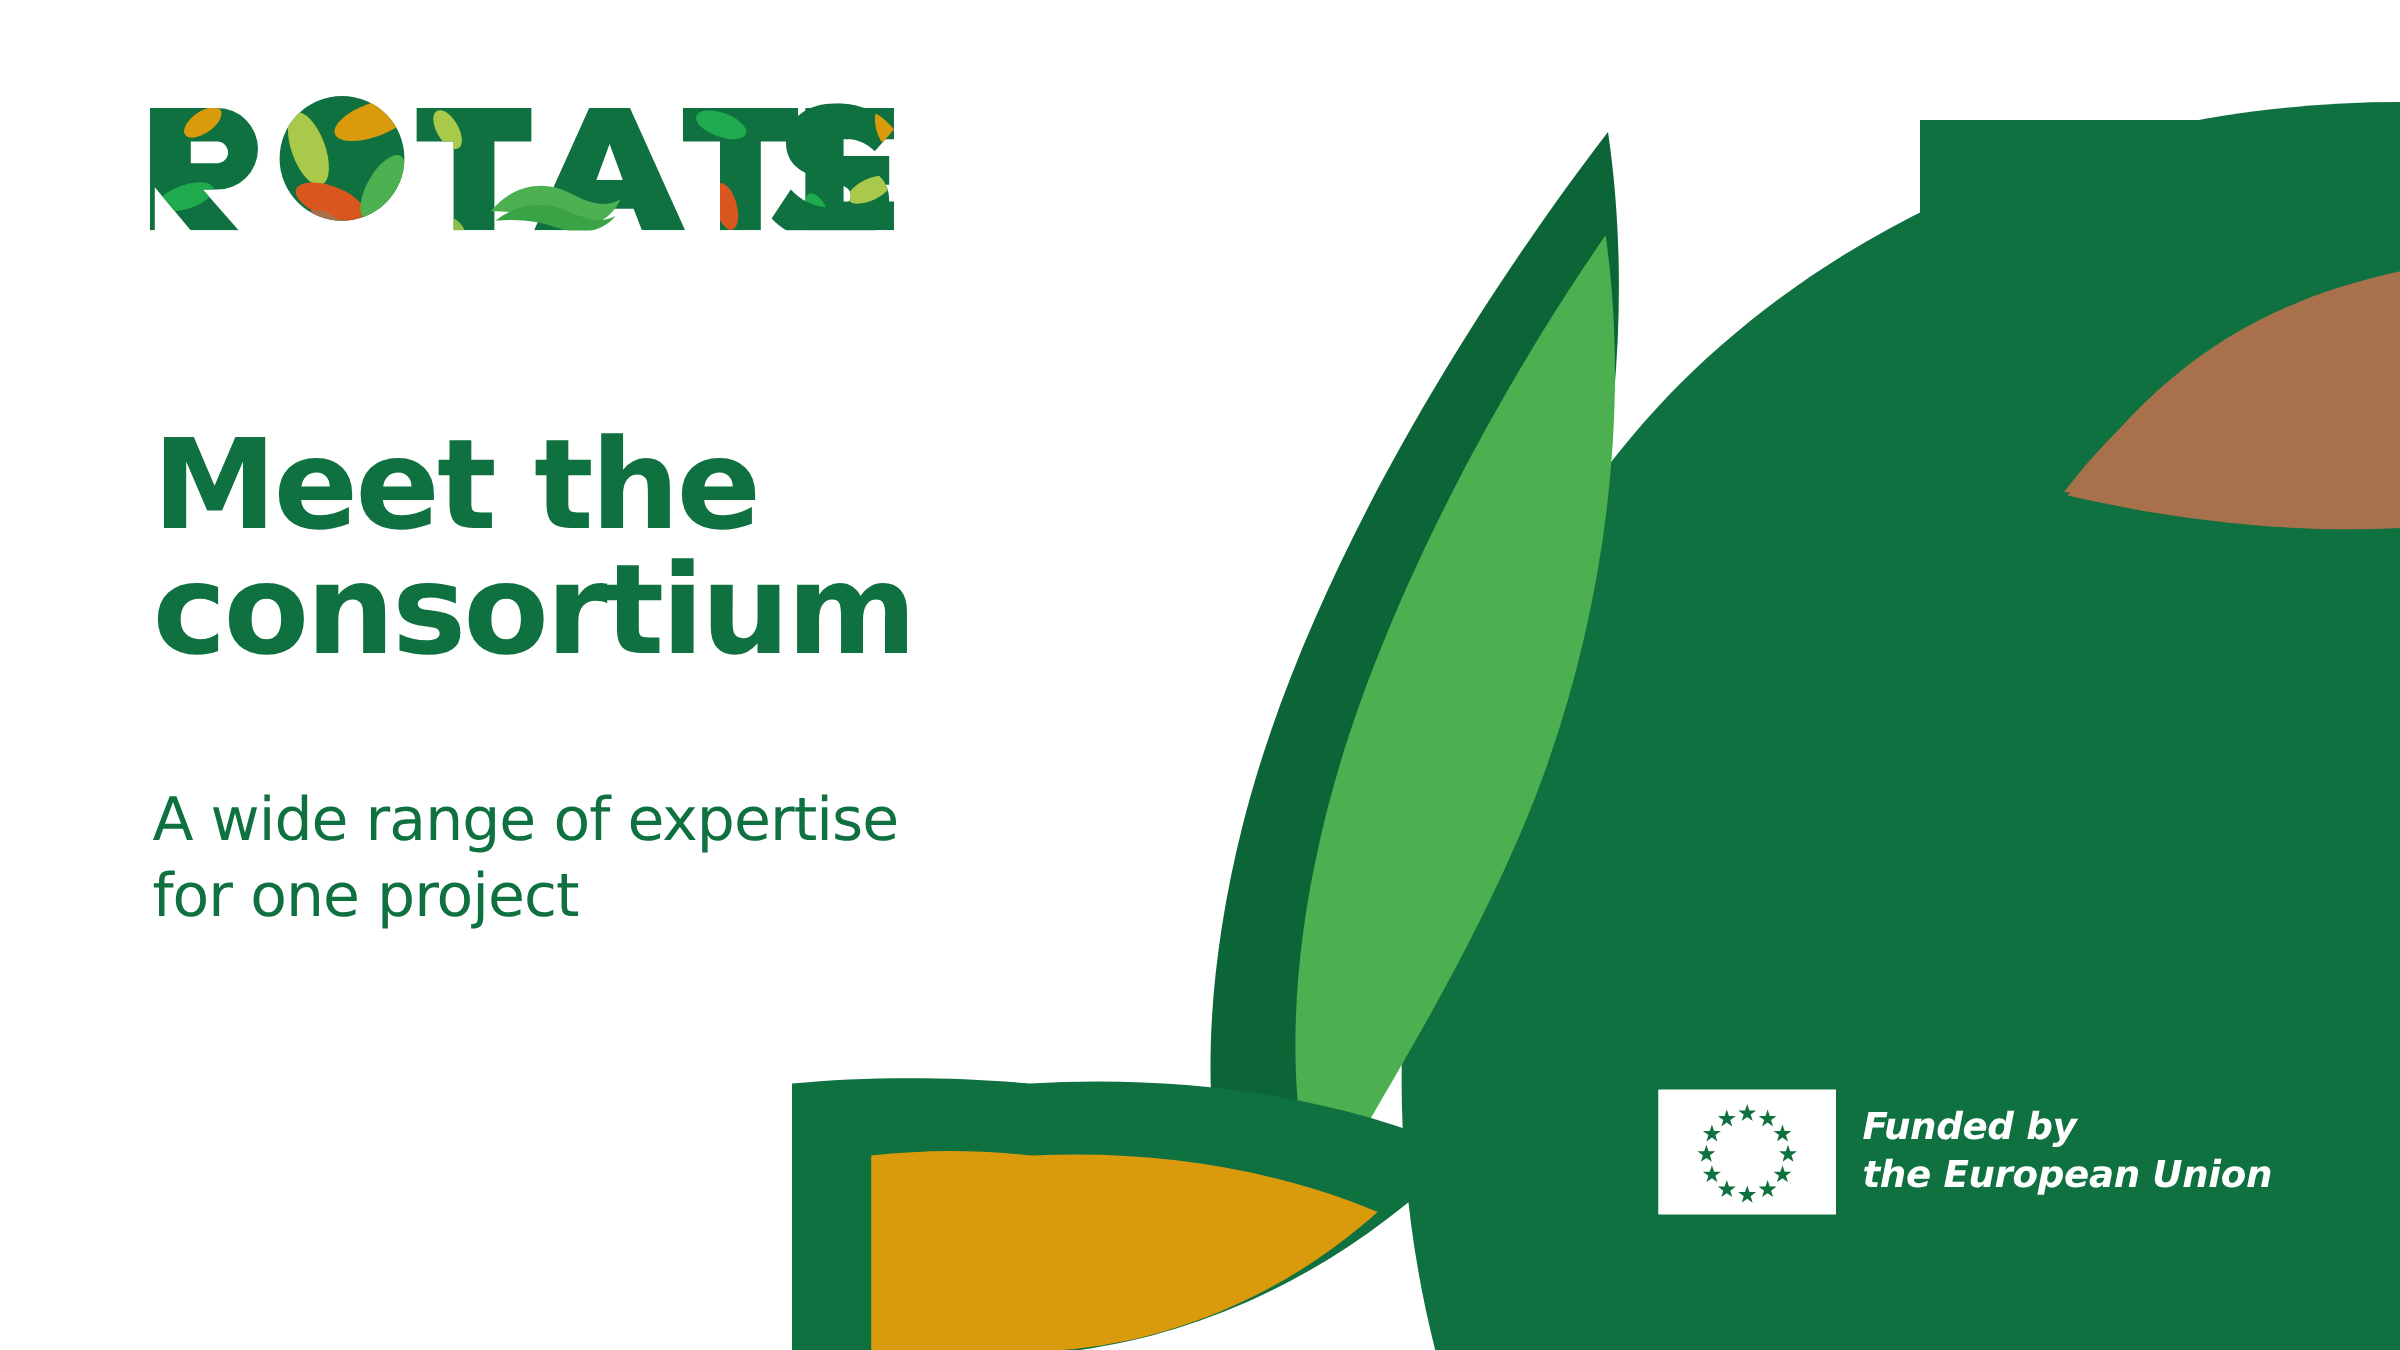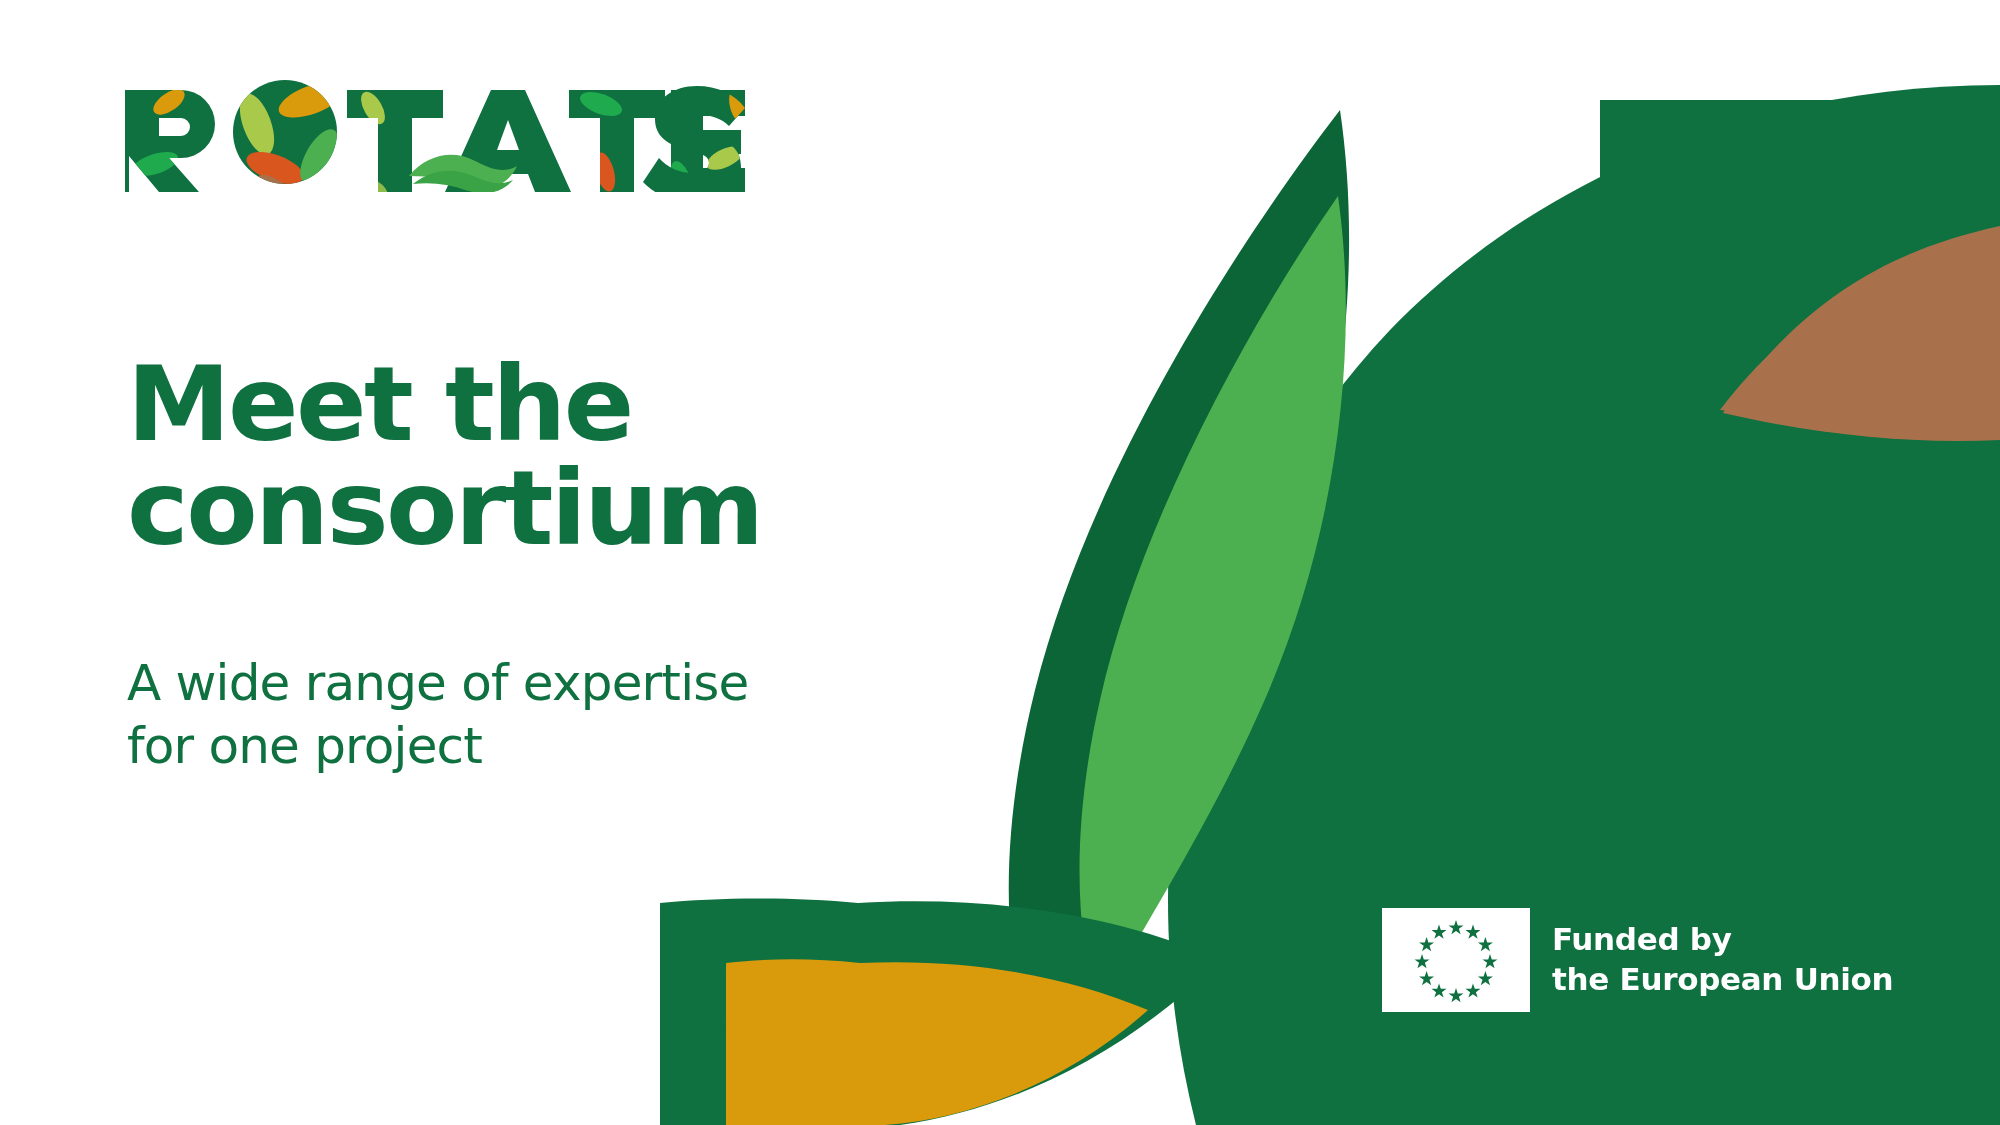--- a/index.html
+++ b/index.html
@@ -79,20 +79,21 @@
   }
 
   
   .eu-badge {
     position: absolute;
     left: 1382px;
     top: 908px;
     display: flex;
     align-items: center;
     gap: 22px;
+    font-style: italic;
   }
   .eu-flag {
     width: 148px;
     height: 104px;
     background: #ffffff;
     display: block;
   }
   .eu-text {
     font-family: "DejaVu Sans", sans-serif;
     font-size: 31px;

